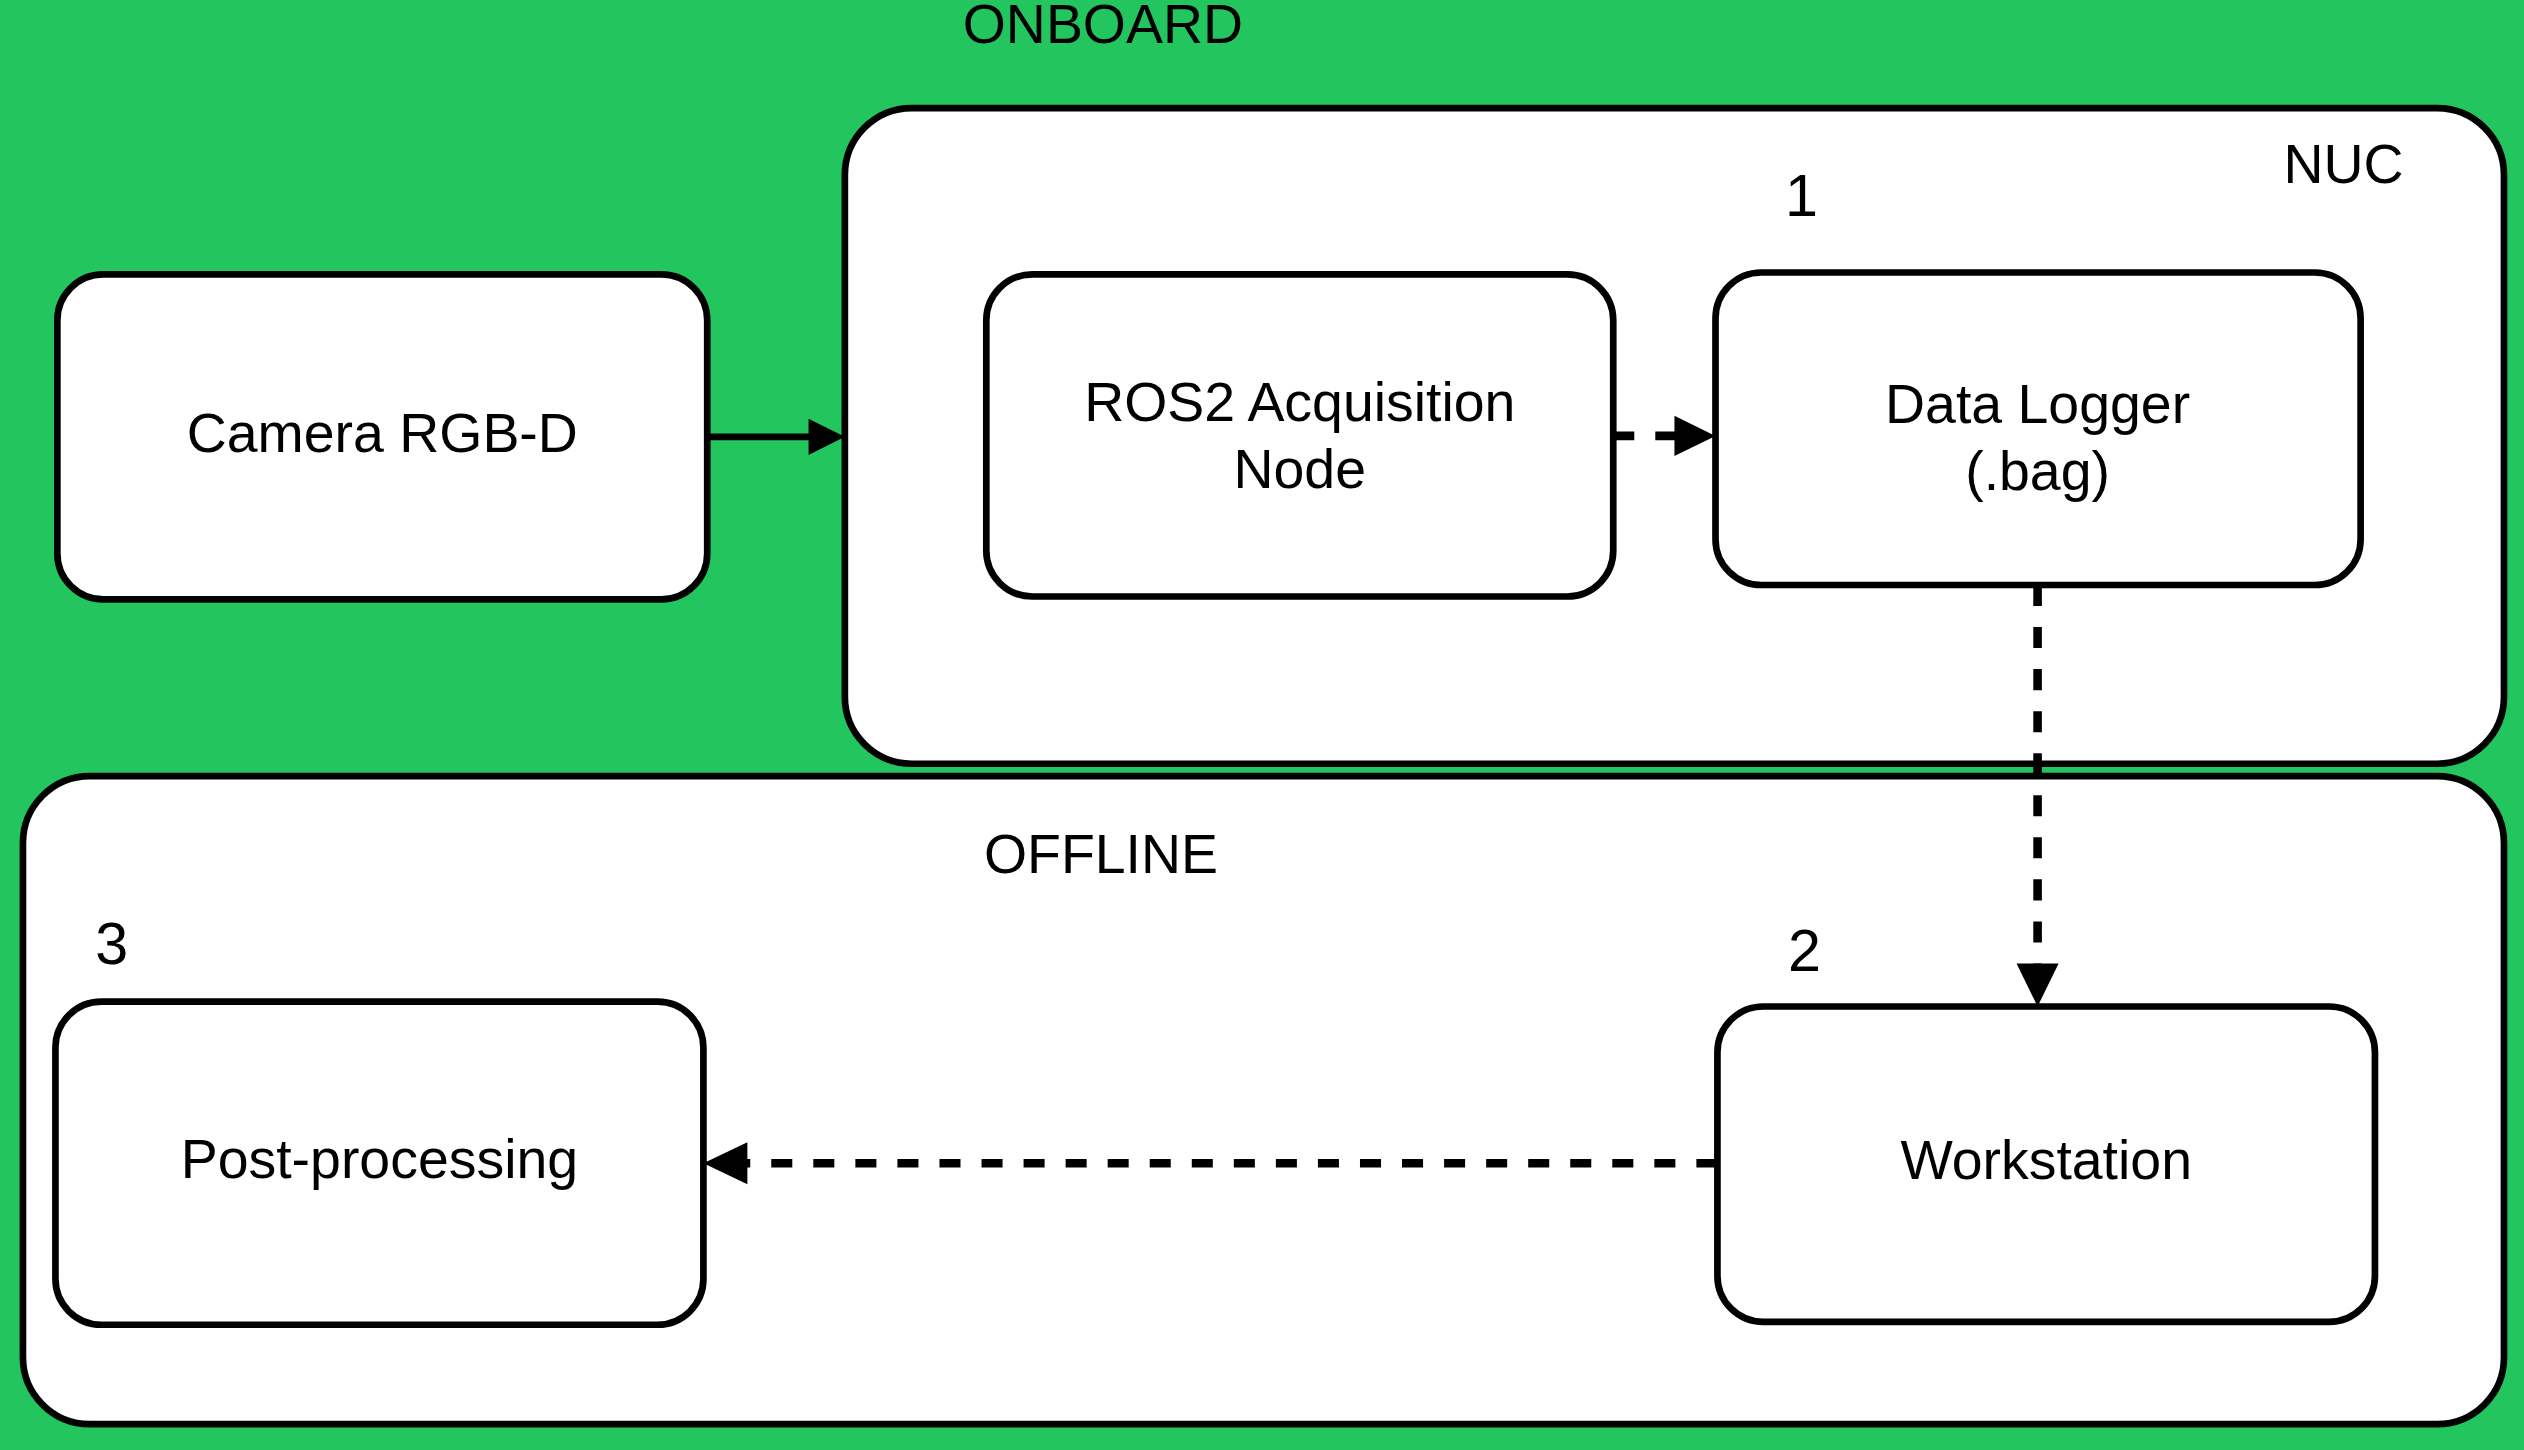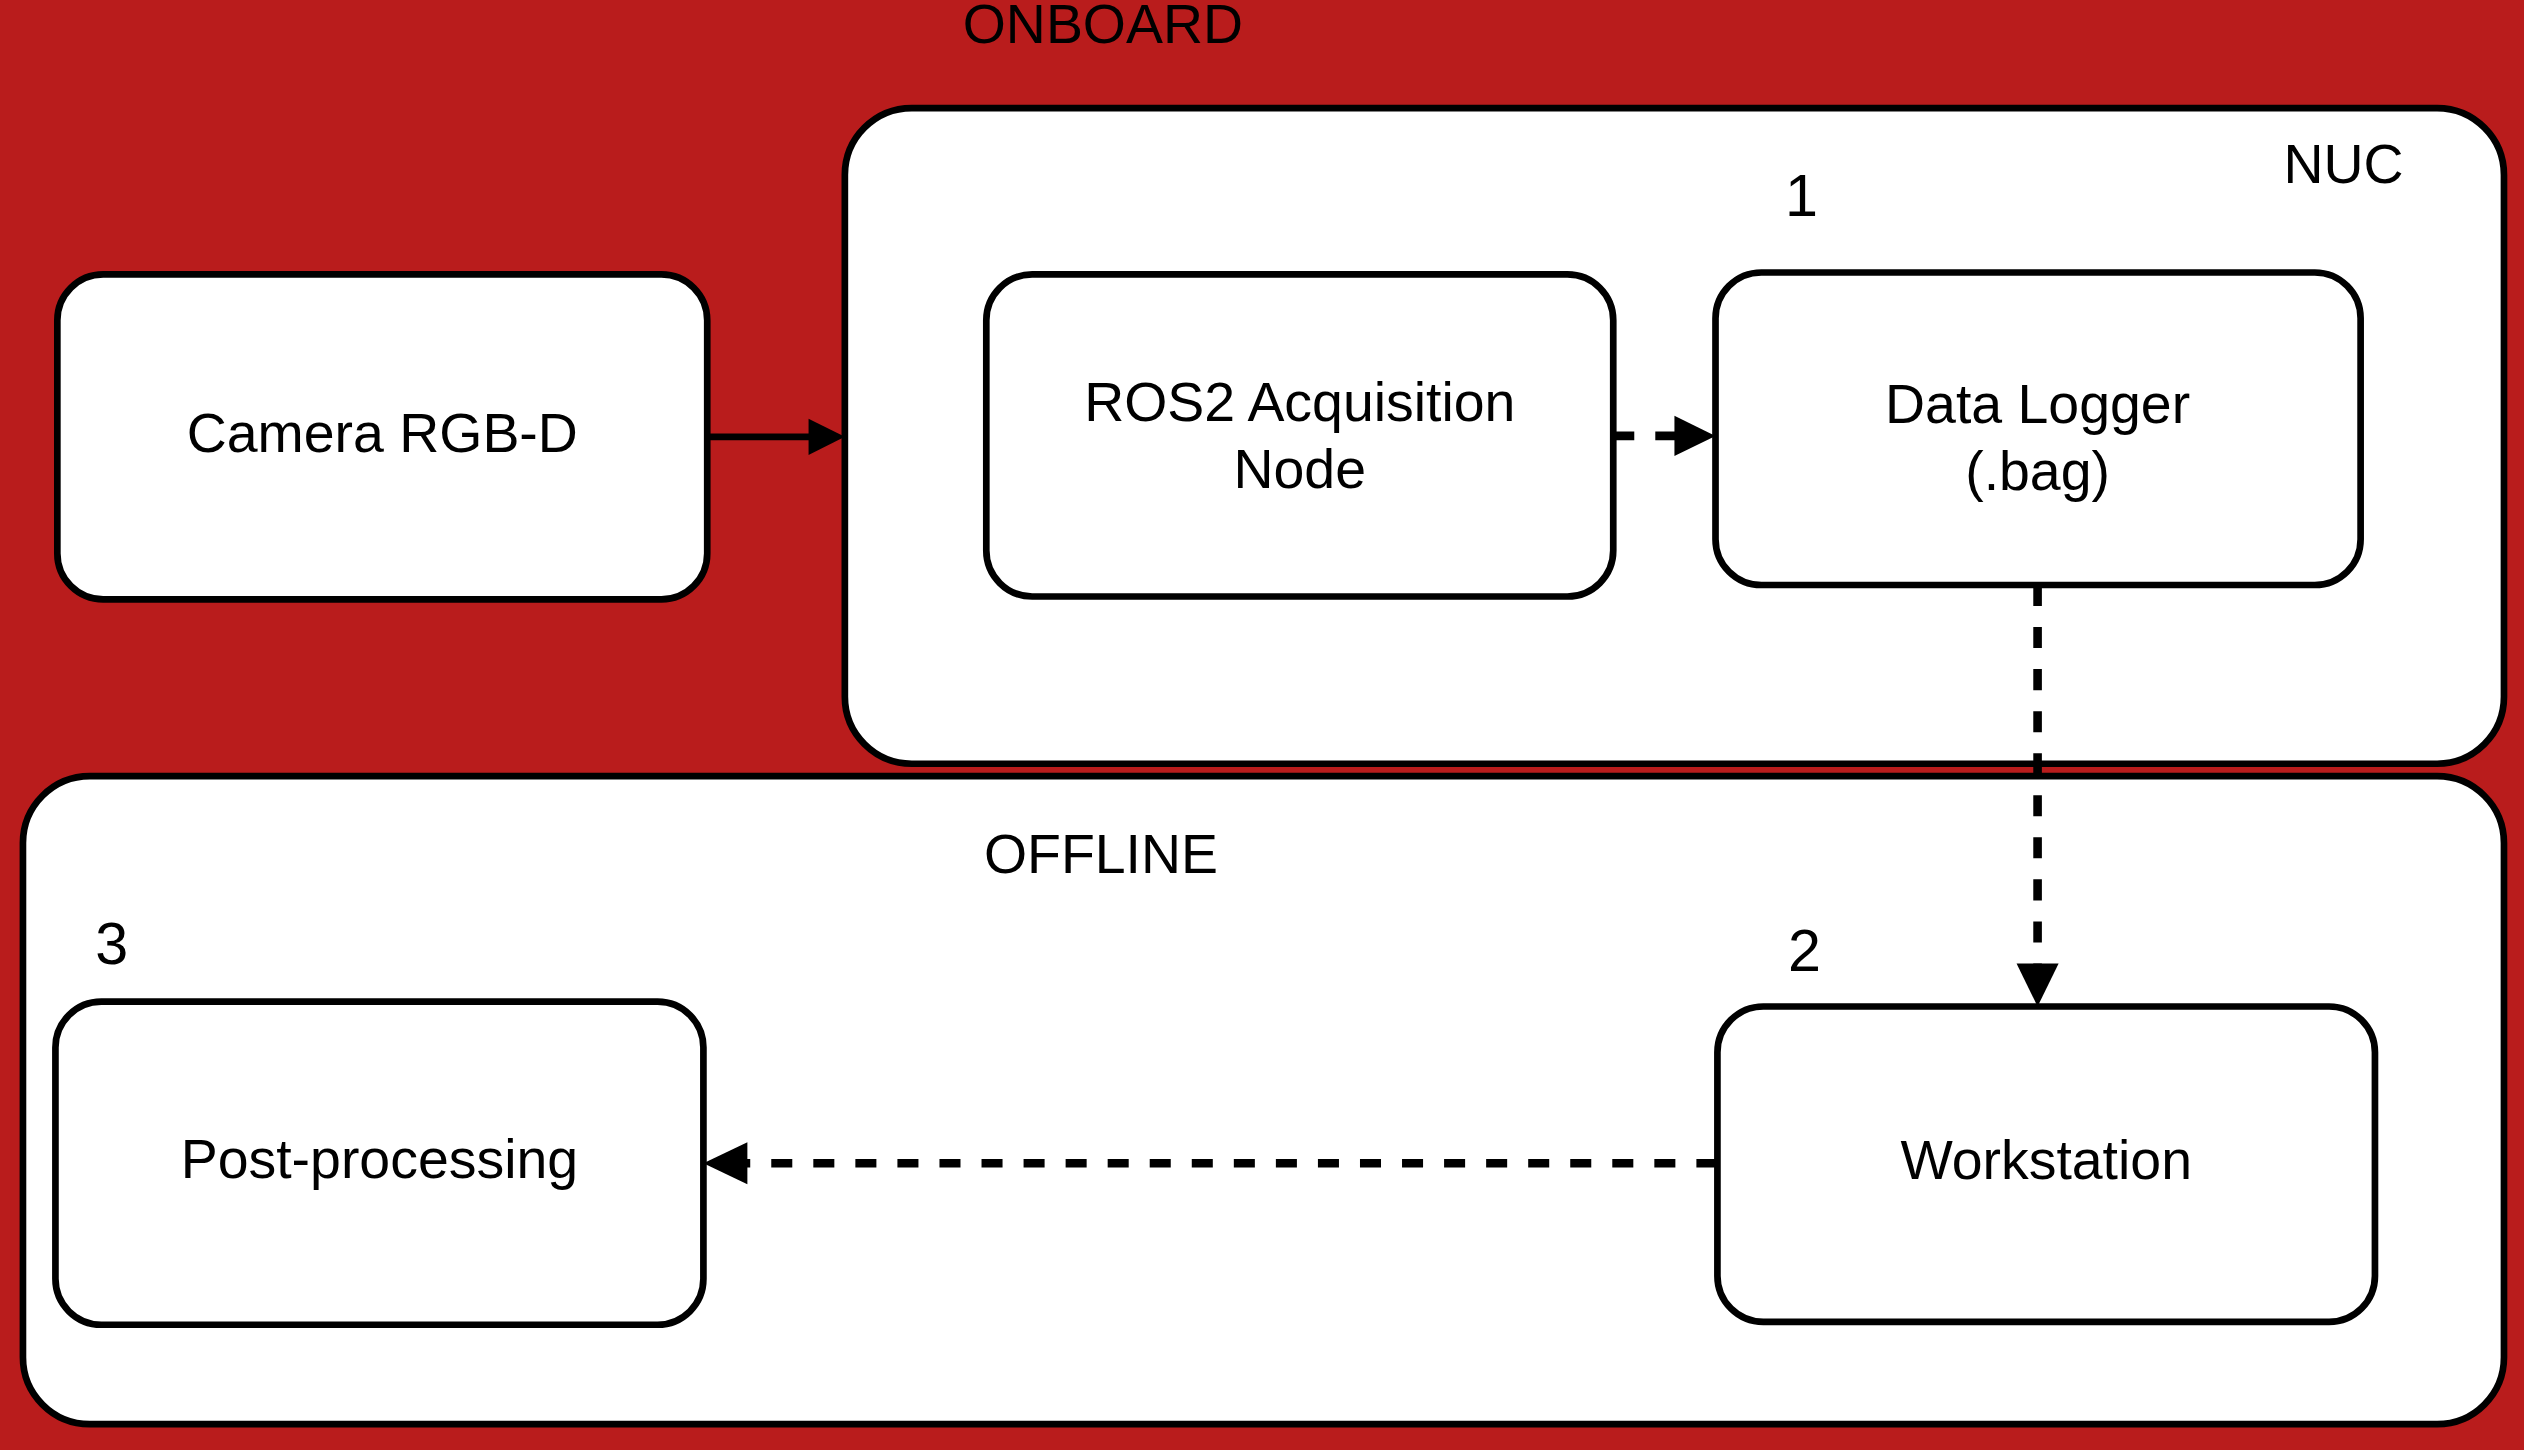--- a/index.html
+++ b/index.html
@@ -10,21 +10,21 @@
   body {
     width: 2525px;
     height: 1451px;
     font-family: "Liberation Sans", sans-serif;
     overflow: hidden;
   }
   #diagram-root {
     position: relative;
     width: 2525px;
     height: 1451px;
-    background: #b91c1c;
+    background: #22c55e;
   }
   svg.diagram {
     position: absolute;
     top: 0;
     left: 0;
     width: 2525px;
     height: 1451px;
     display: block;
   }
   .container-shape,

